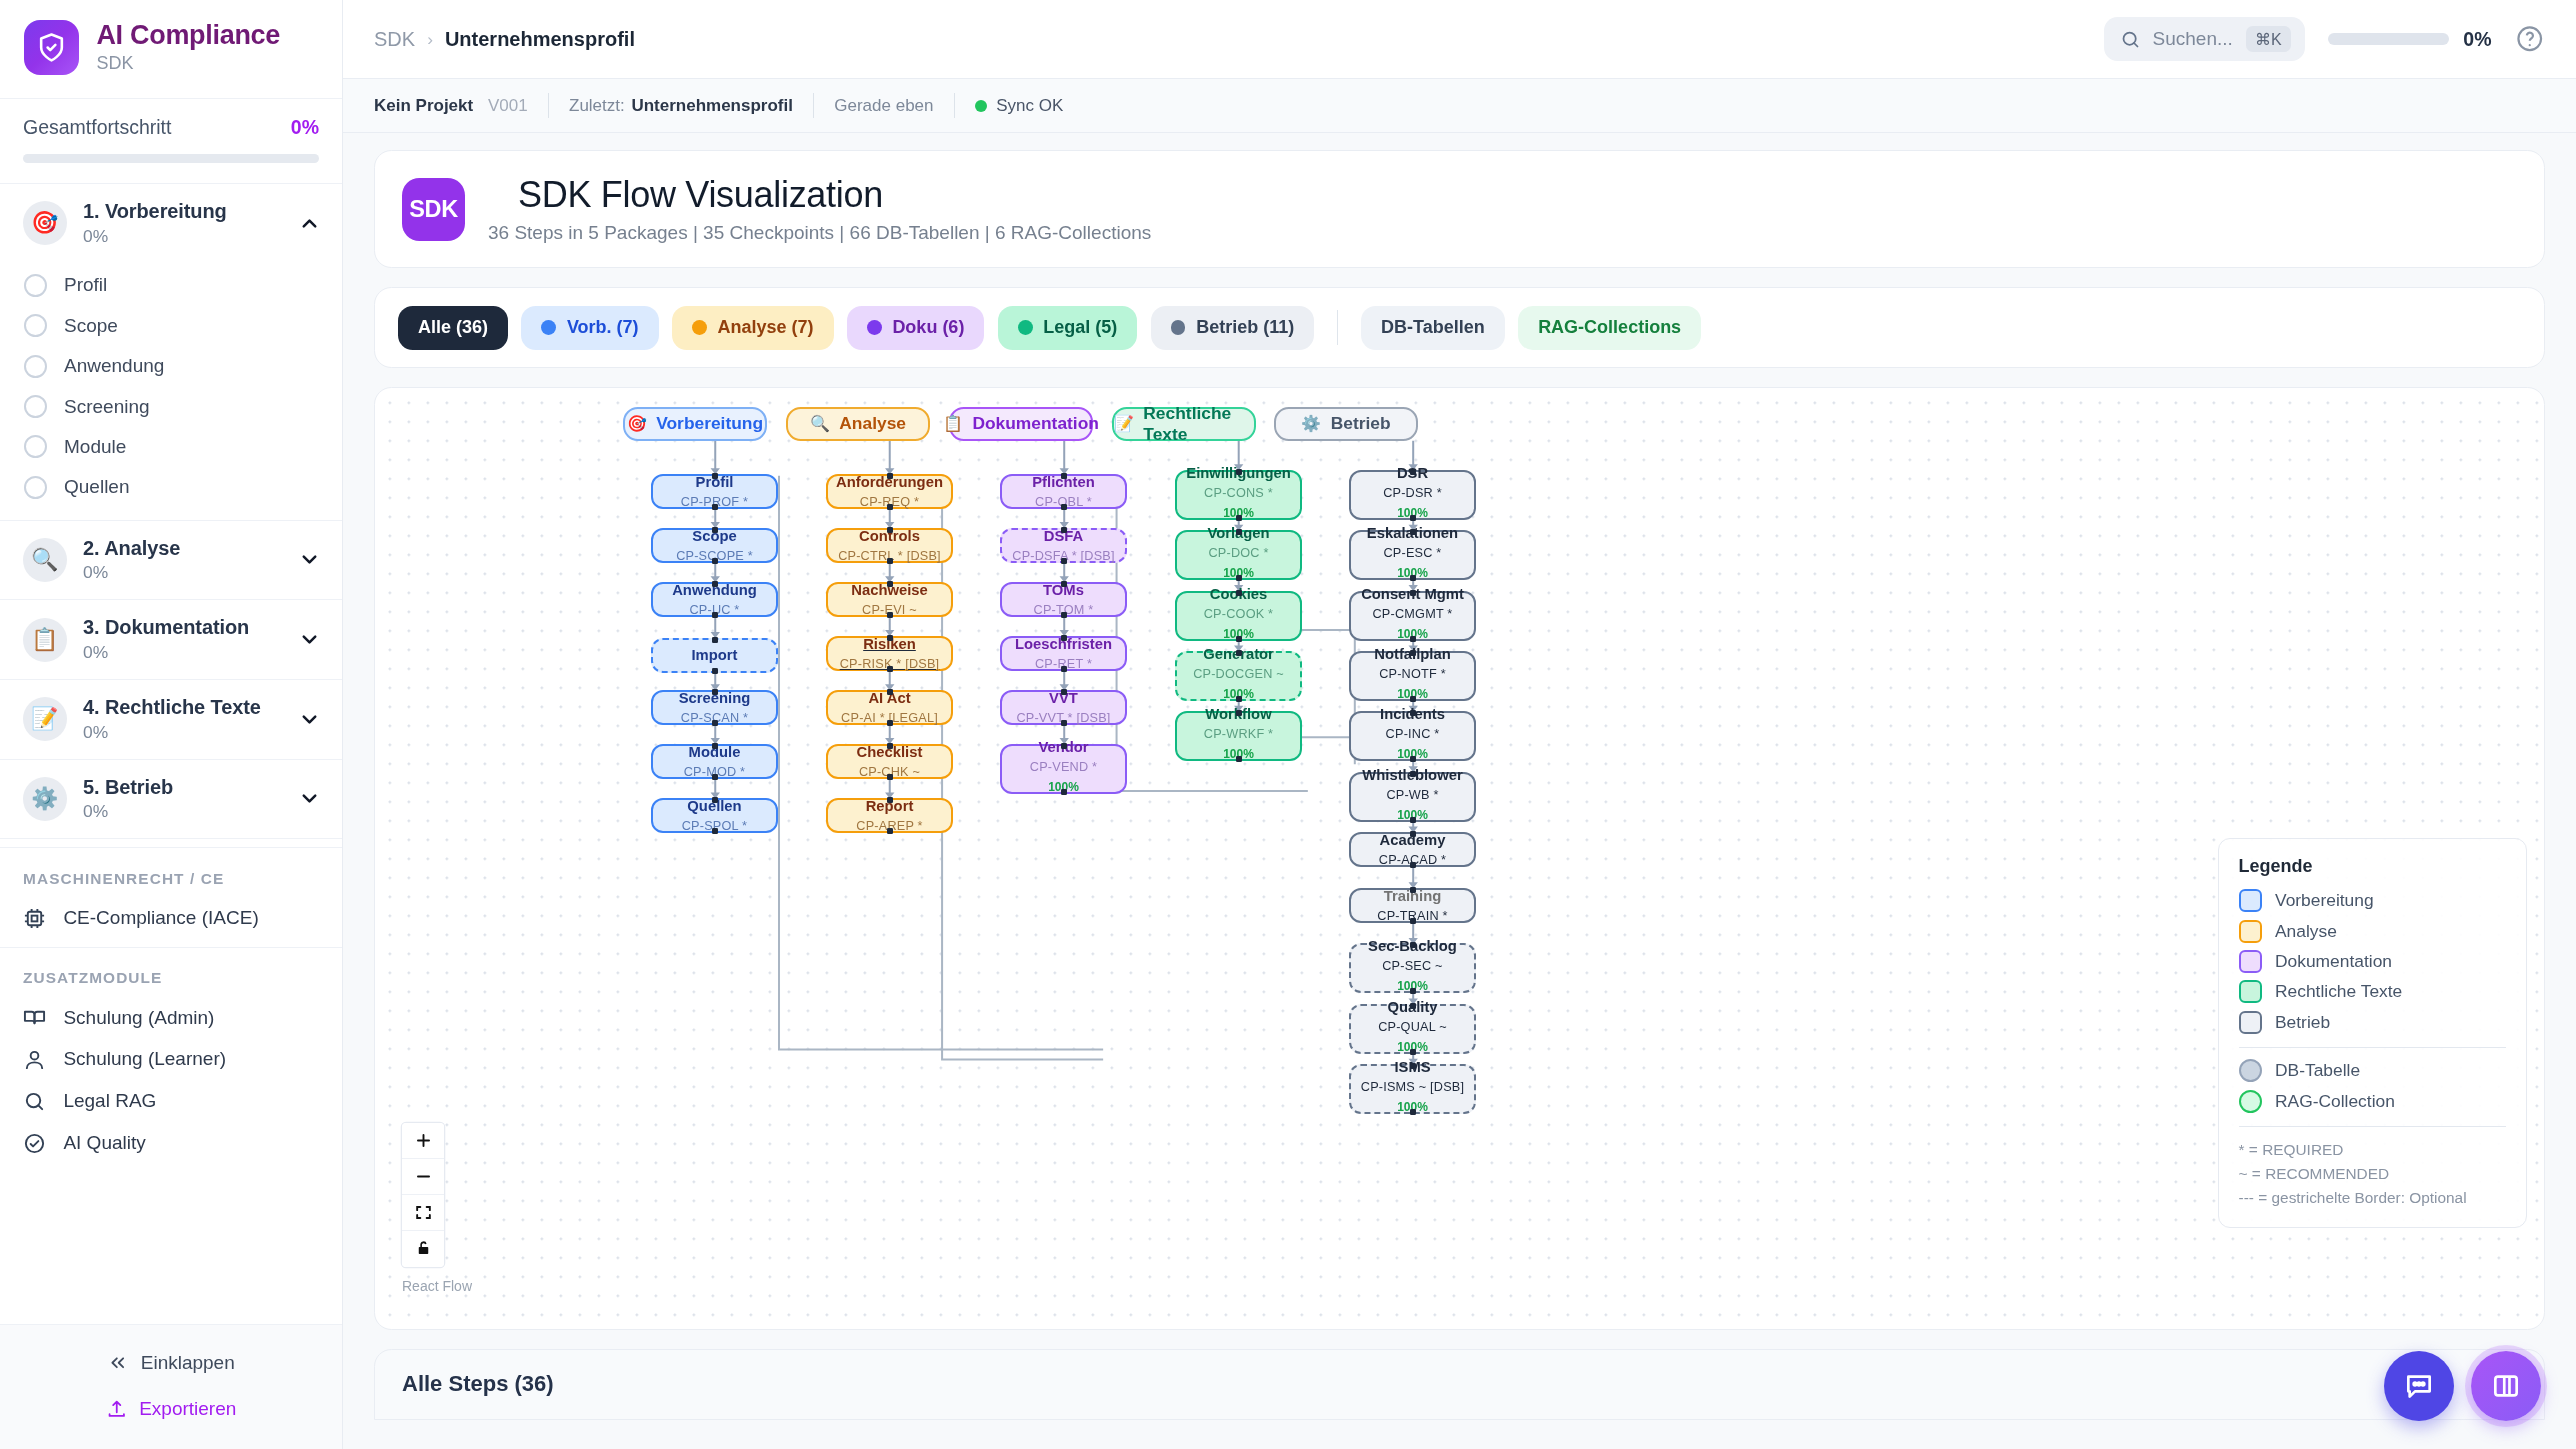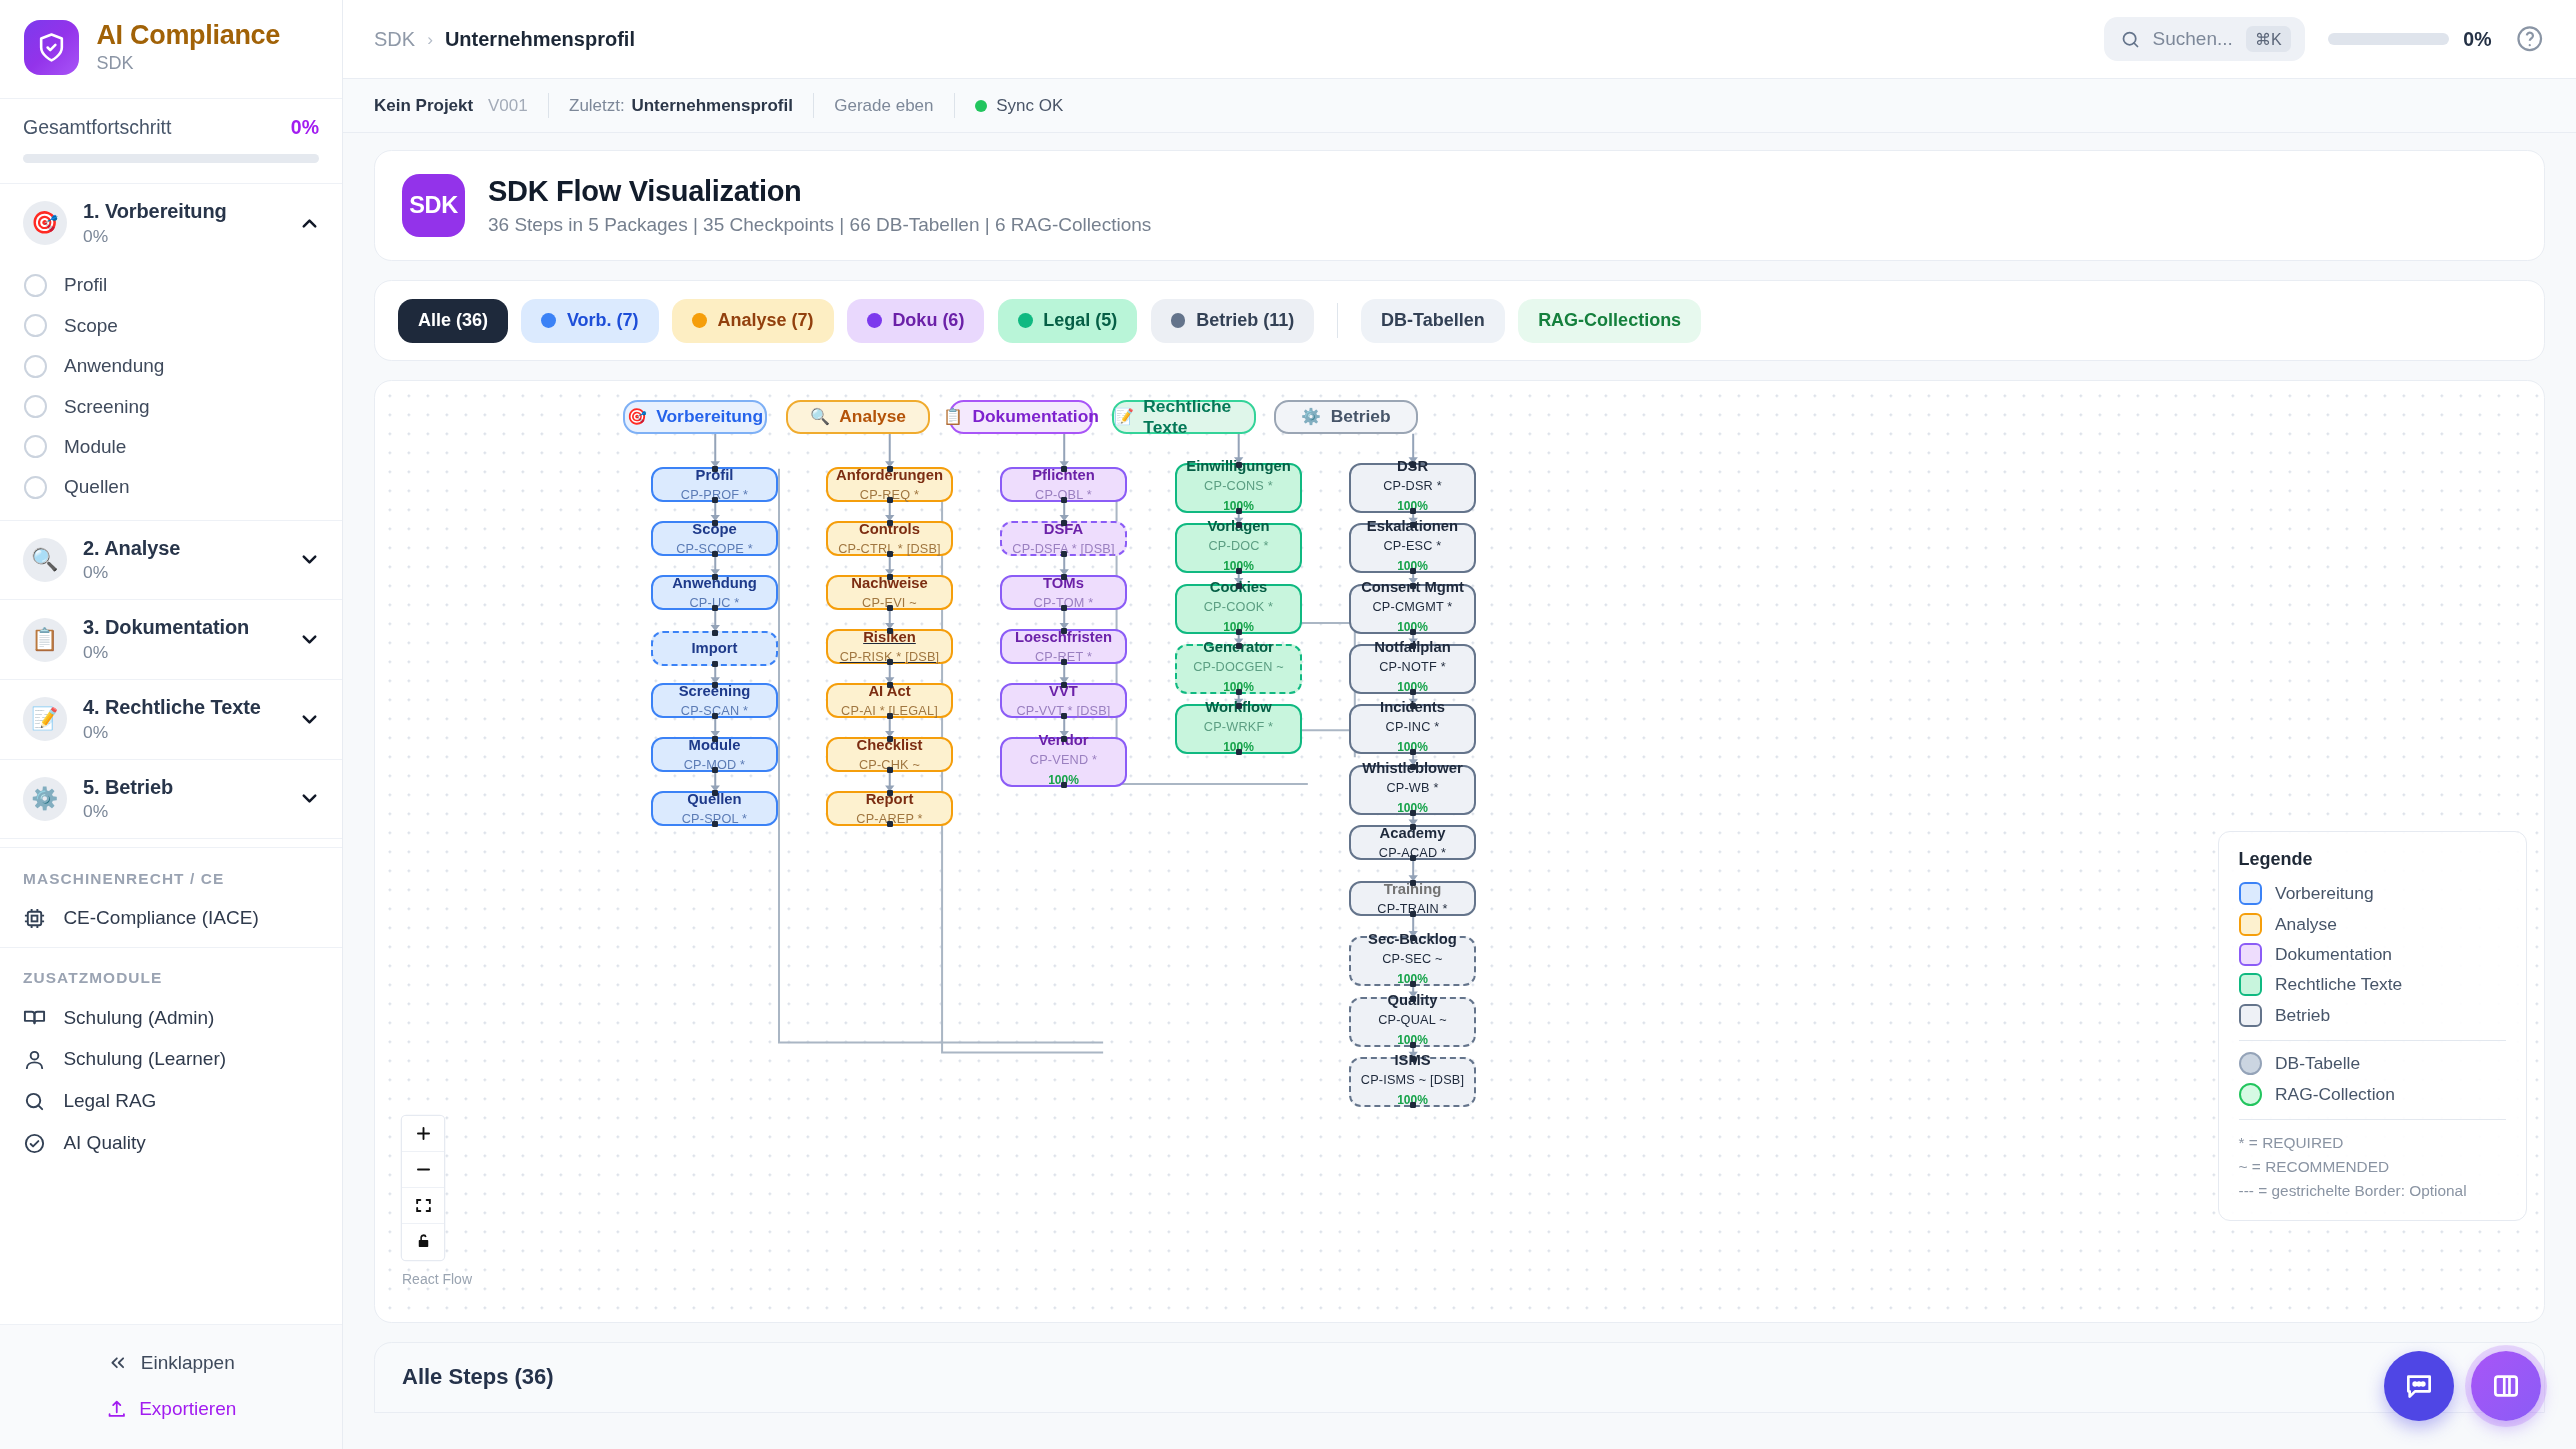--- a/index.html
+++ b/index.html
@@ -16,21 +16,21 @@
   .sidebar {
     width:343px; height:1449px; background:#ffffff;
     border-right:1.3px solid #e8ecf2; display:flex; flex-direction:column;
     flex:0 0 343px;
   }
   .sb-brand { display:flex; align-items:center; gap:17.4px; padding:20px 24px 23px 24px; border-bottom:1.3px solid #eef1f6; }
   .brand-logo { width:55px; height:55px; border-radius:16px;
      background:linear-gradient(135deg,#7c3aed 0%,#9333ea 50%,#a855f7 100%);
      display:flex; align-items:center; justify-content:center; flex:0 0 55px; }
   .brand-logo svg { width:31px; height:31px; }
-  .brand-title { font-size:27px; font-weight:bold; color:#a16207; line-height:1.05; letter-spacing:-0.3px;}
+  .brand-title { font-size:27px; font-weight:bold; color:#701a75; line-height:1.05; letter-spacing:-0.3px;}
   .brand-sub { font-size:18px; color:#8b95a5; margin-top:3.4px; }
 
   .sb-progress { padding:17.4px 23px 20px 23px; border-bottom:1.3px solid #eef1f6; }
   .sb-progress-row { display:flex; justify-content:space-between; align-items:baseline; }
   .sb-progress-label { font-size:19.5px; color:#475569; }
   .sb-progress-val { font-size:19.5px; color:#a21cf0; font-weight:bold; }
   .sb-progress-track { margin-top:14.8px; height:8.7px; border-radius:5.4px; background:#e5e9ef; width:100%; }
   .sb-progress-fill { height:100%; border-radius:5.4px; background:#a21cf0; }
 
   .sb-scroll { flex:1; overflow:hidden; }
@@ -90,21 +90,21 @@
   .m-val { color:#2c3749; font-weight:bold; margin-left:6.7px;}
   .m-dot { width:12px; height:12px; border-radius:50%; background:#22c55e; display:inline-block; margin-right:9.4px;}
   .m-sync { color:#4a5568; display:flex; align-items:center;}
 
   .content { flex:1; overflow:hidden; padding:17.4px 31px 0 31px; }
 
   .card { background:#fff; border:1.3px solid #e9edf3; border-radius:17.4px; }
   .hero { display:flex; align-items:center; gap:23px; padding:23px 27px; margin-bottom:19px;}
   .hero-logo { width:63px; height:63px; border-radius:17.4px; background:#9333ea; color:#fff; display:flex;
      align-items:center; justify-content:center; font-size:23.5px; font-weight:bold; flex:0 0 63px; letter-spacing:-0.3px;}
-  .hero-title { font-size:29px; font-weight:bold; color:#121c2b; letter-spacing:-0.3px;}
+  .hero-title { font-size:36px; font-weight:normal; color:#121c2b; letter-spacing:-0.3px;margin-left:30px;}
   .hero-sub { font-size:19px; color:#76808f; margin-top:6px;}
 
   .pillbar { display:flex; align-items:center; gap:13.4px; padding:17.4px 23px; margin-bottom:19px;}
   .pill { display:flex; align-items:center; gap:10.7px; border-radius:14.8px; padding:11.4px 20px; font-size:18px;
      font-weight:bold; cursor:pointer; white-space:nowrap;}
   .pill .pdot { width:14.8px; height:14.8px; border-radius:50%; flex:0 0 14.8px;}
   .pill-sep { width:1.3px; height:35px; background:#dfe5ec; margin:0 9.4px;}
 
   
   .flowcard { position:relative; height:943px; overflow:hidden; padding:0; }

